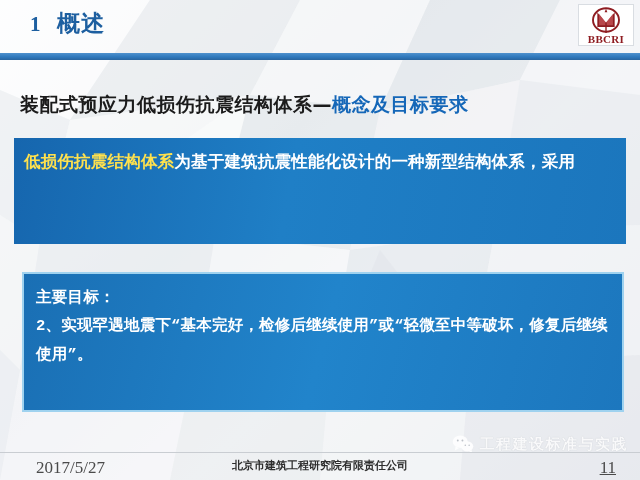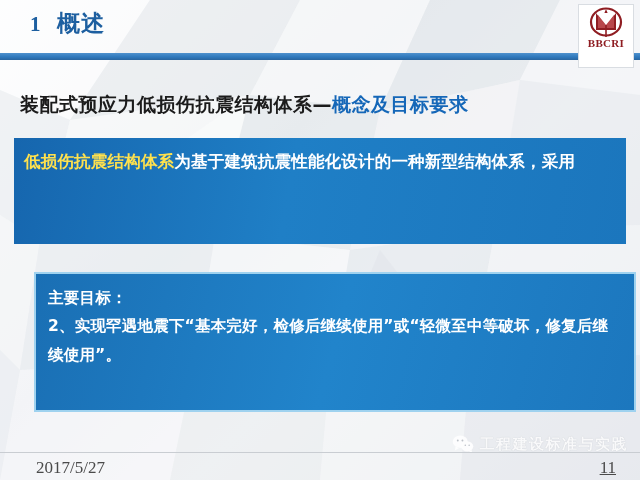--- a/index.html
+++ b/index.html
@@ -62,21 +62,21 @@
     position: absolute;
     left: 0; top: 53px;
     width: 640px; height: 7px;
     background: linear-gradient(180deg, #4f91cd 0%, #2f79bd 55%, #29659f 100%);
   }
 
   
   .logo-box {
     position: absolute;
     right: 6px; top: 4px;
-    width: 56px; height: 64px;
+    width: 56px; height: 42px;
     background: #ffffff;
     border: 1px solid #d9dde2;
     display: flex;
     flex-direction: column;
     align-items: center;
     justify-content: flex-start;
     padding-top: 2px;
     box-sizing: border-box;
   }
   .logo-mark { width: 34px; height: 30px; display: block; }
@@ -117,26 +117,27 @@
     color: #ffffff;
     line-height: 30px;
     letter-spacing: 0.2px;
     white-space: nowrap;
   }
   .def-line .hl { color: #ffe14d; }
 
   
   .goal-panel {
     position: absolute;
-    left: 34px; top: 272px;
+    left: 22px; top: 272px;
     width: 602px; height: 140px;
     background: linear-gradient(105deg, #1a6fb4 0%, #2184cb 50%, #1c77be 100%);
     border: 2px solid #9fd2ef;
     box-sizing: border-box;
     padding: 10px 12px 0 12px;
+    font-family: Liberation Mono, monospace;
   }
   .goal-head {
     font-size: 15.5px;
     font-weight: bold;
     color: #ffffff;
     line-height: 28px;
     letter-spacing: 0.3px;
   }
   .goal-line {
     font-size: 15.5px;
@@ -272,15 +273,16 @@
       <ellipse cx="16.6" cy="13" rx="6.6" ry="5.6" fill="#ffffff" opacity="0.95"></ellipse>
       <polygon points="21.2,17 22.4,20.5 18.6,18.6" fill="#ffffff" opacity="0.95"></polygon>
       <circle cx="14.5" cy="11.9" r="0.85" fill="#b9bec6"></circle>
       <circle cx="18.7" cy="11.9" r="0.85" fill="#b9bec6"></circle>
     </svg>
     <span class="wm-text">工程建设标准与实践</span>
   </div>
 
   <div class="footer-rule"></div>
   <div class="footer-date">2017/5/27</div>
+  <div class="footer-center">北京市建筑工程研究院有限责任公司</div>
   <div class="footer-page">11</div>
 
 </div>
 
 </body></html>

